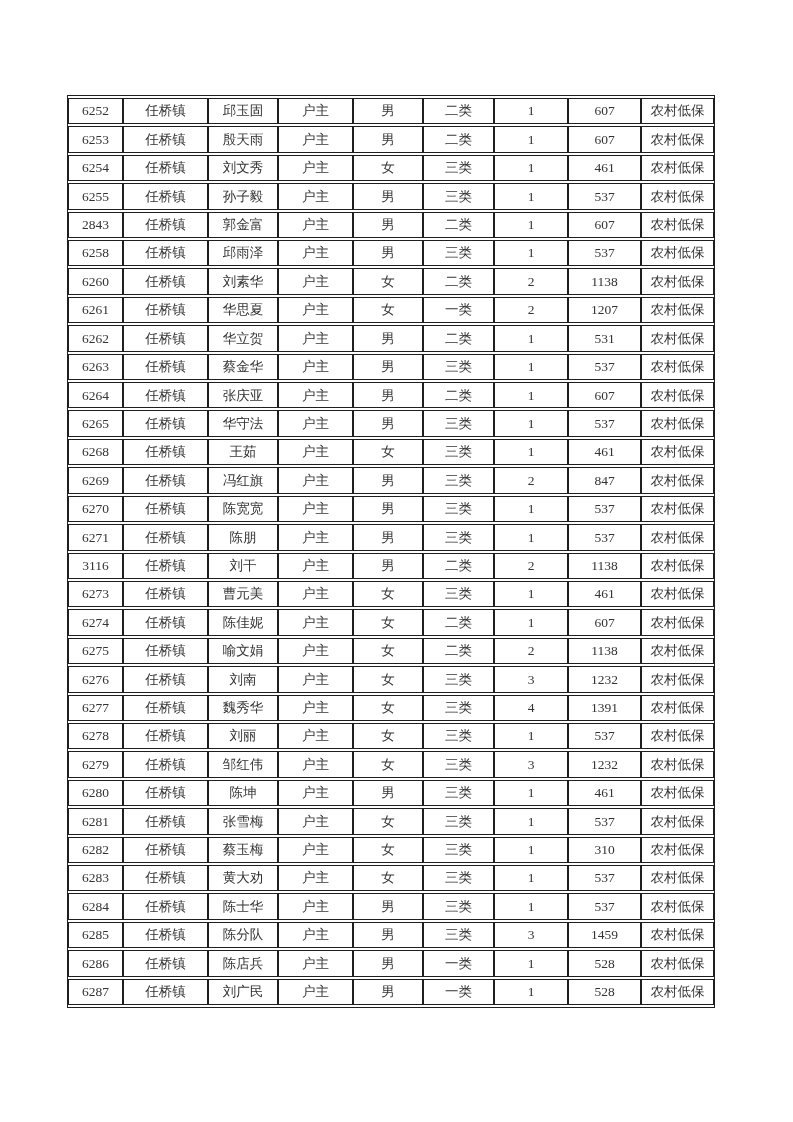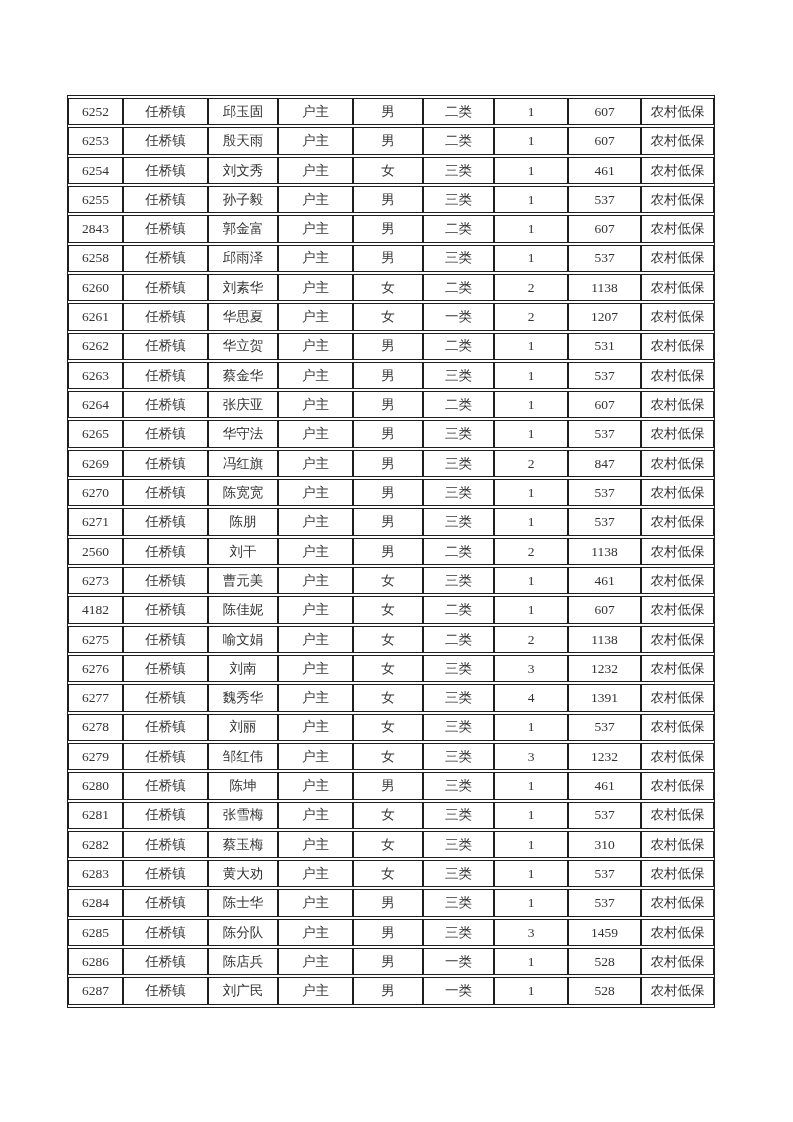--- a/index.html
+++ b/index.html
@@ -191,20 +191,31 @@
           <td>任桥镇</td>
           <td>华守法</td>
           <td>户主</td>
           <td>男</td>
           <td>三类</td>
           <td>1</td>
           <td>537</td>
           <td>农村低保</td>
         </tr>
         <tr>
+          <td>6268</td>
+          <td>任桥镇</td>
+          <td>王茹</td>
+          <td>户主</td>
+          <td>女</td>
+          <td>三类</td>
+          <td>1</td>
+          <td>461</td>
+          <td>农村低保</td>
+        </tr>
+        <tr>
           <td>6269</td>
           <td>任桥镇</td>
           <td>冯红旗</td>
           <td>户主</td>
           <td>男</td>
           <td>三类</td>
           <td>2</td>
           <td>847</td>
           <td>农村低保</td>
         </tr>
@@ -224,21 +235,21 @@
           <td>任桥镇</td>
           <td>陈朋</td>
           <td>户主</td>
           <td>男</td>
           <td>三类</td>
           <td>1</td>
           <td>537</td>
           <td>农村低保</td>
         </tr>
         <tr>
-          <td>2560</td>
+          <td>3116</td>
           <td>任桥镇</td>
           <td>刘干</td>
           <td>户主</td>
           <td>男</td>
           <td>二类</td>
           <td>2</td>
           <td>1138</td>
           <td>农村低保</td>
         </tr>
         <tr>
@@ -246,21 +257,21 @@
           <td>任桥镇</td>
           <td>曹元美</td>
           <td>户主</td>
           <td>女</td>
           <td>三类</td>
           <td>1</td>
           <td>461</td>
           <td>农村低保</td>
         </tr>
         <tr>
-          <td>4182</td>
+          <td>6274</td>
           <td>任桥镇</td>
           <td>陈佳妮</td>
           <td>户主</td>
           <td>女</td>
           <td>二类</td>
           <td>1</td>
           <td>607</td>
           <td>农村低保</td>
         </tr>
         <tr>

